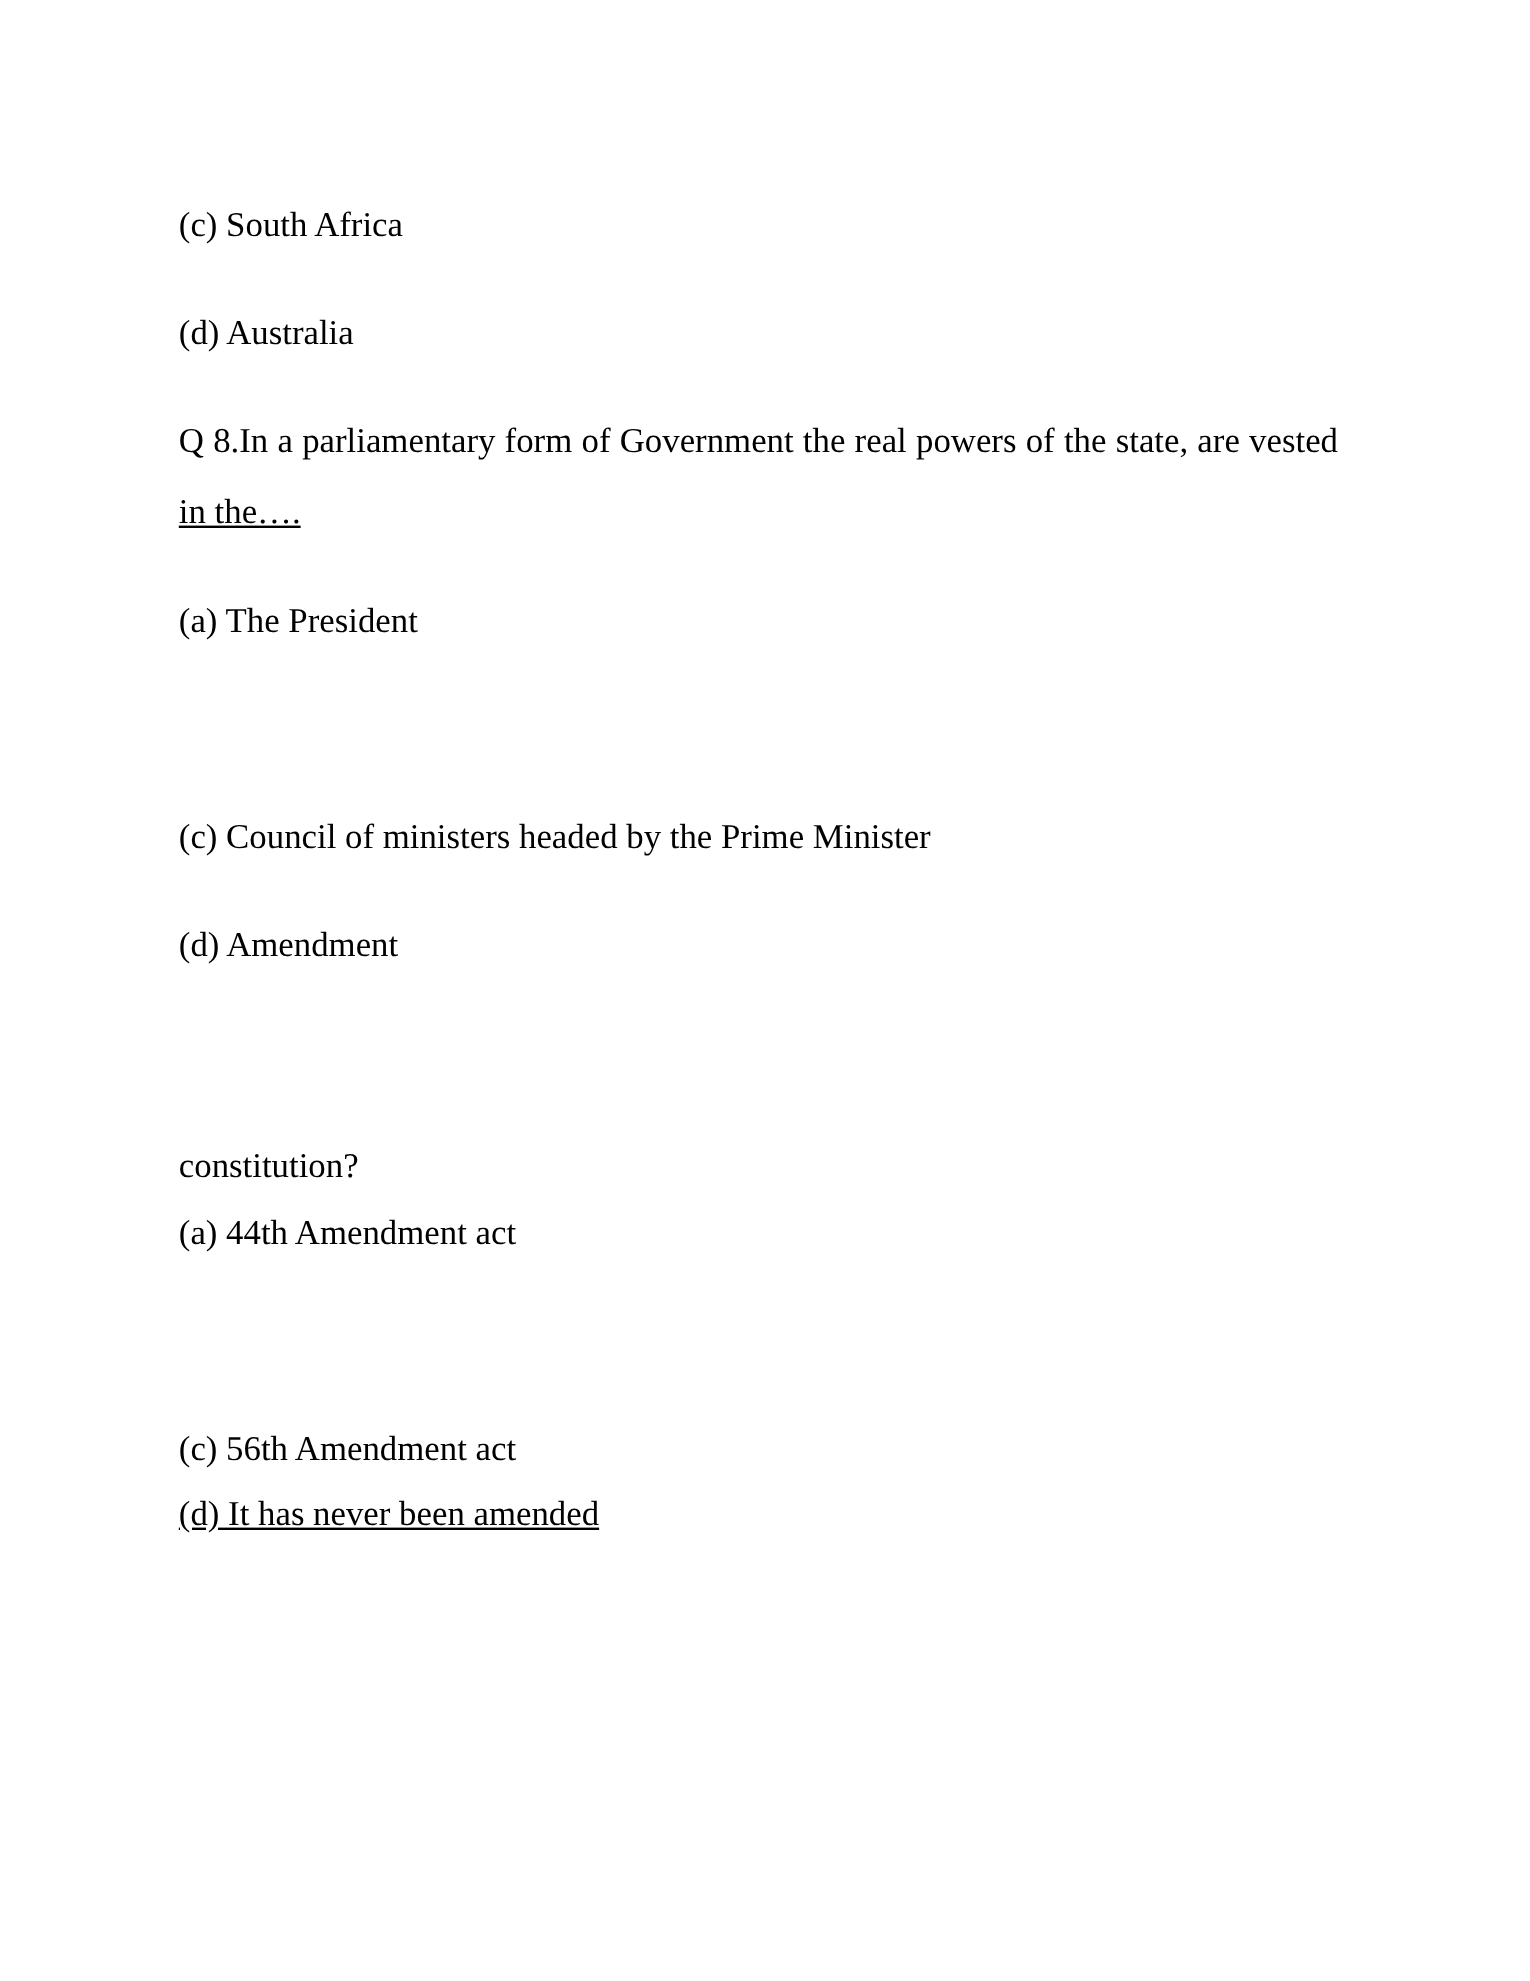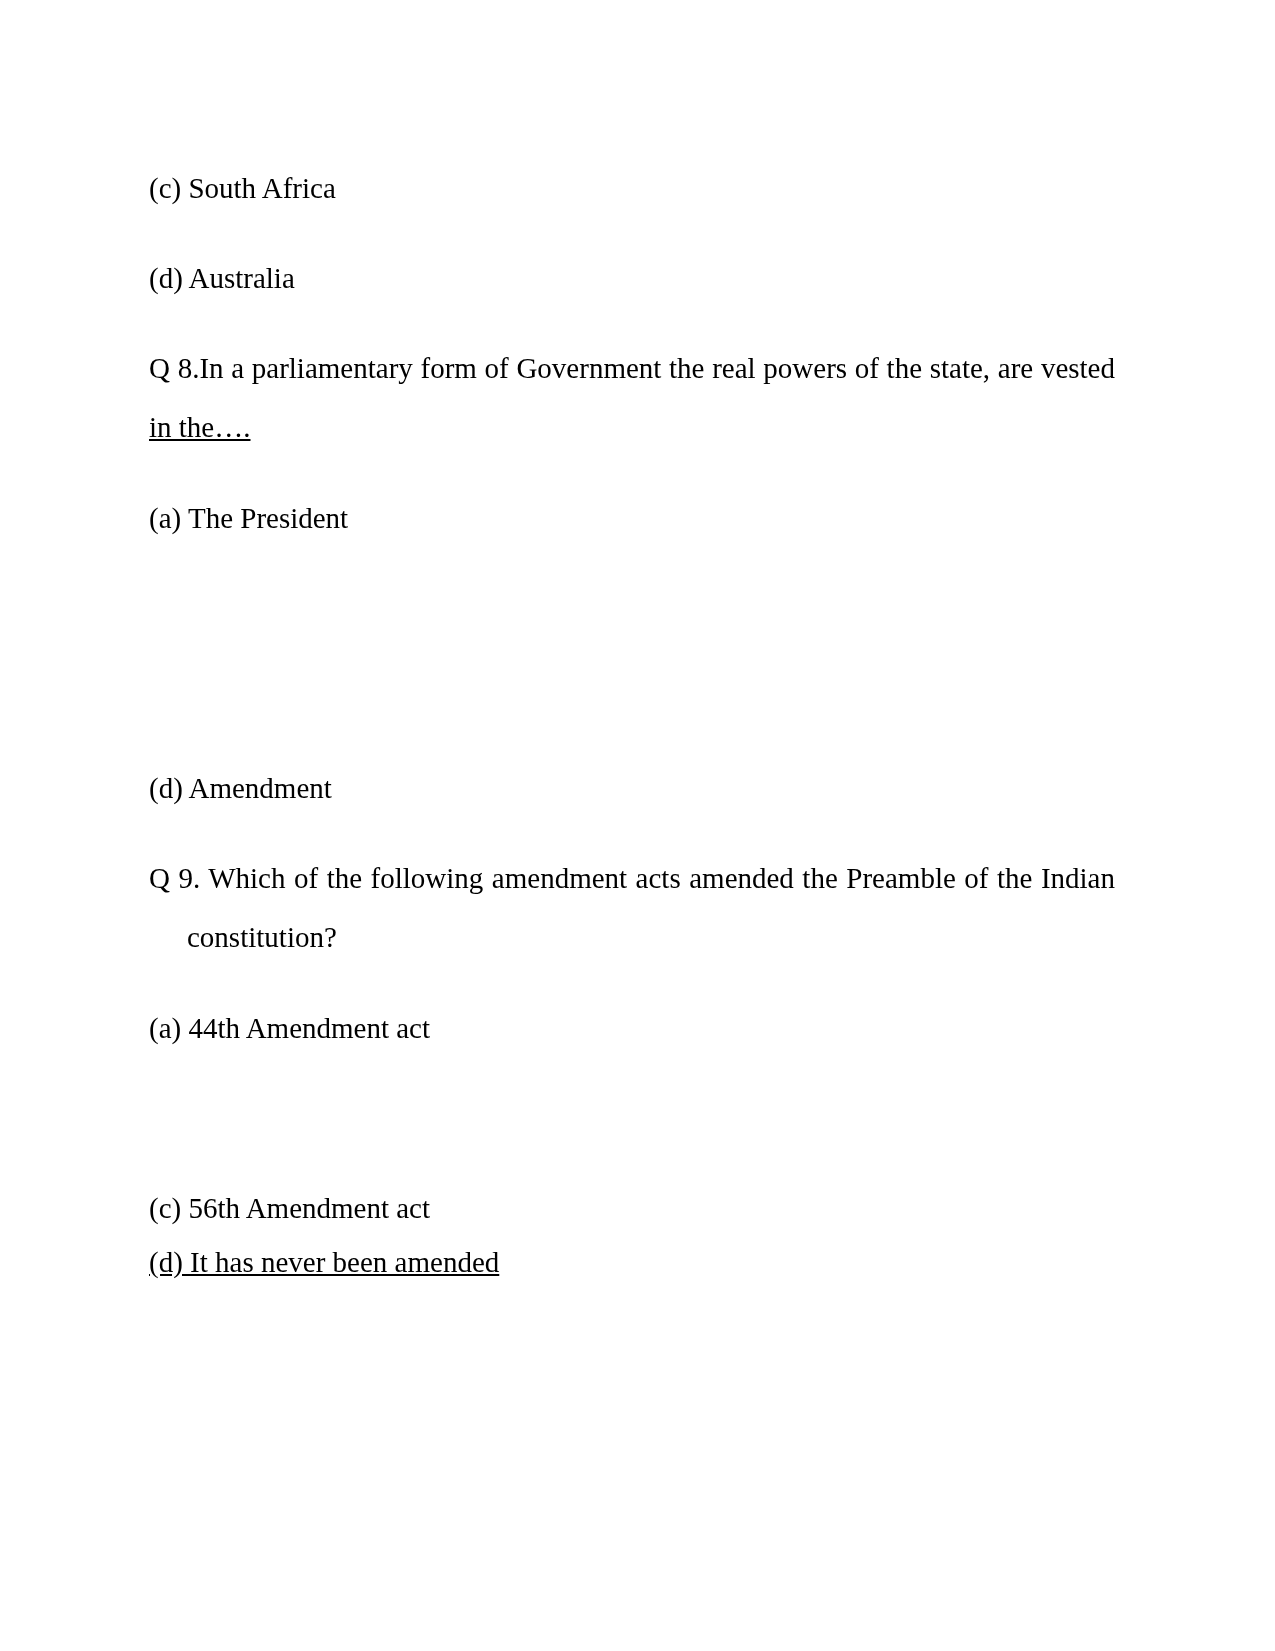--- a/index.html
+++ b/index.html
@@ -41,21 +41,21 @@
 <body>
 
 <div class="page">
 
   <div class="line" style="top:171px;">(c) South Africa</div>
   <div class="line" style="top:261px;">(d) Australia</div>
 
   <div class="line justified" style="top:351px;">Q 8.In a parliamentary form of Government the real powers of the state, are vested</div>
   <div class="line" style="top:410px;text-decoration:underline;">in the….</div>
   <div class="line" style="top:501px;">(a) The President</div>
+  <div class="line" style="top:681px;">(c) Council of ministers headed by the Prime Minister</div>
   <div class="line" style="top:771px;">(d) Amendment</div>
 
-  <div class="line justified" style="top:861px;">Q 9. Which of the following amendment acts amended the Preamble of the Indian</div>
-  <div class="line" style="top:920px;margin-left:38px;">constitution?</div>
+  <div class="line" style="top:955px;">constitution?</div>
   <div class="line" style="top:1011px;">(a) 44th Amendment act</div>
   <div class="line" style="top:1191px;">(c) 56th Amendment act</div>
   <div class="line" style="top:1245px;text-decoration:underline;">(d) It has never been amended</div>
 
 </div>
 
 </body></html>

